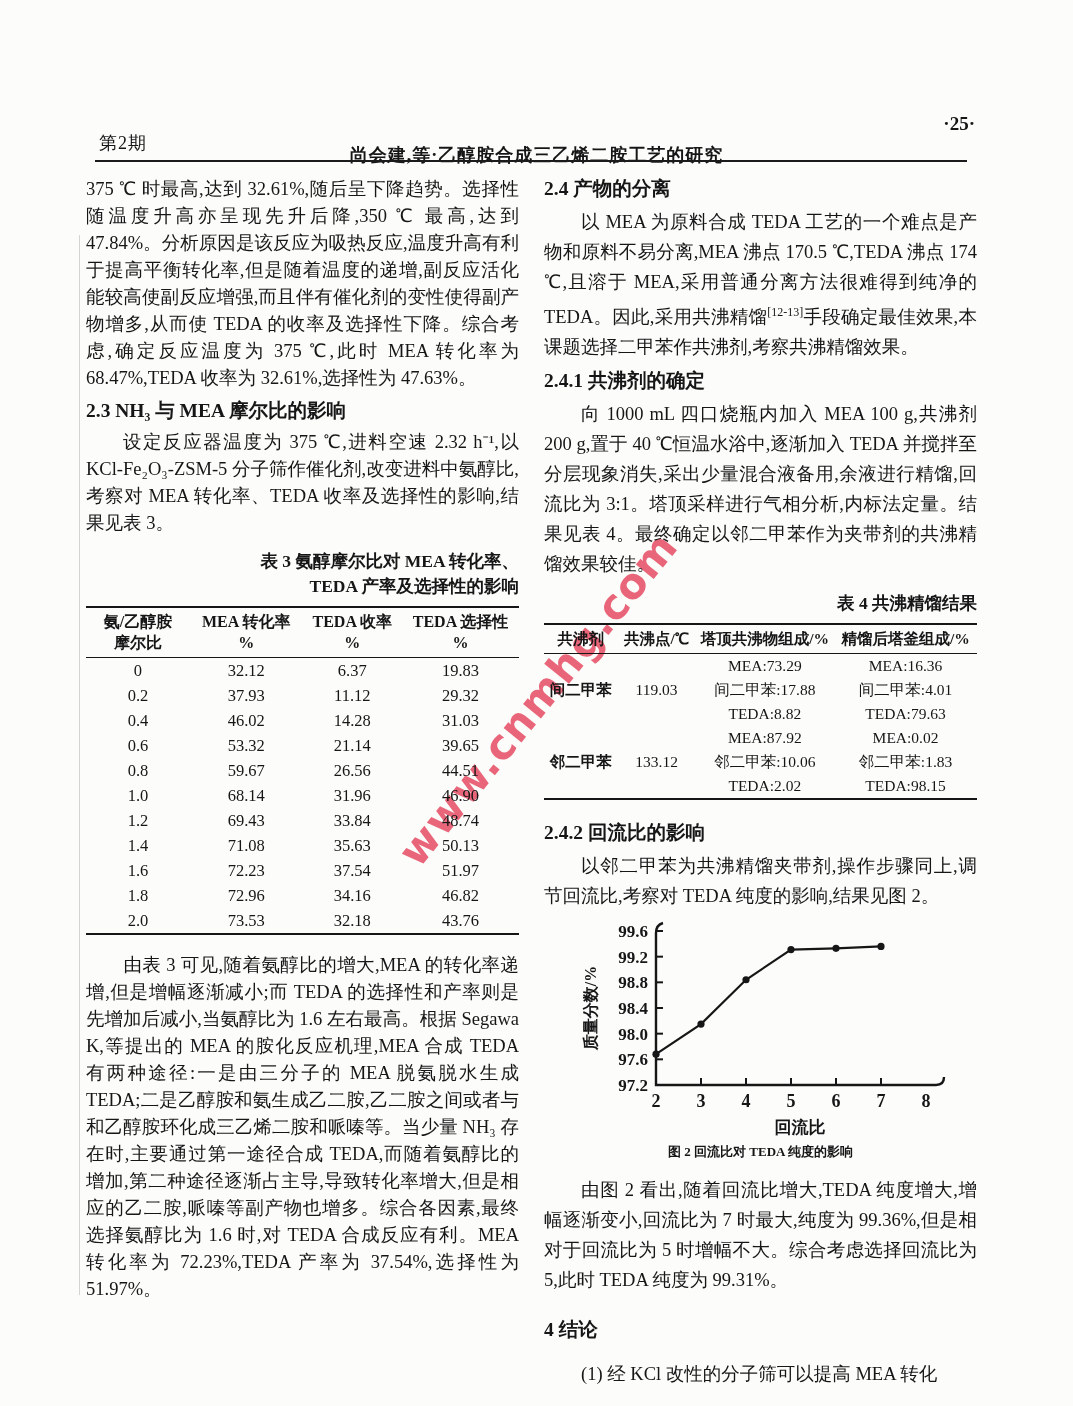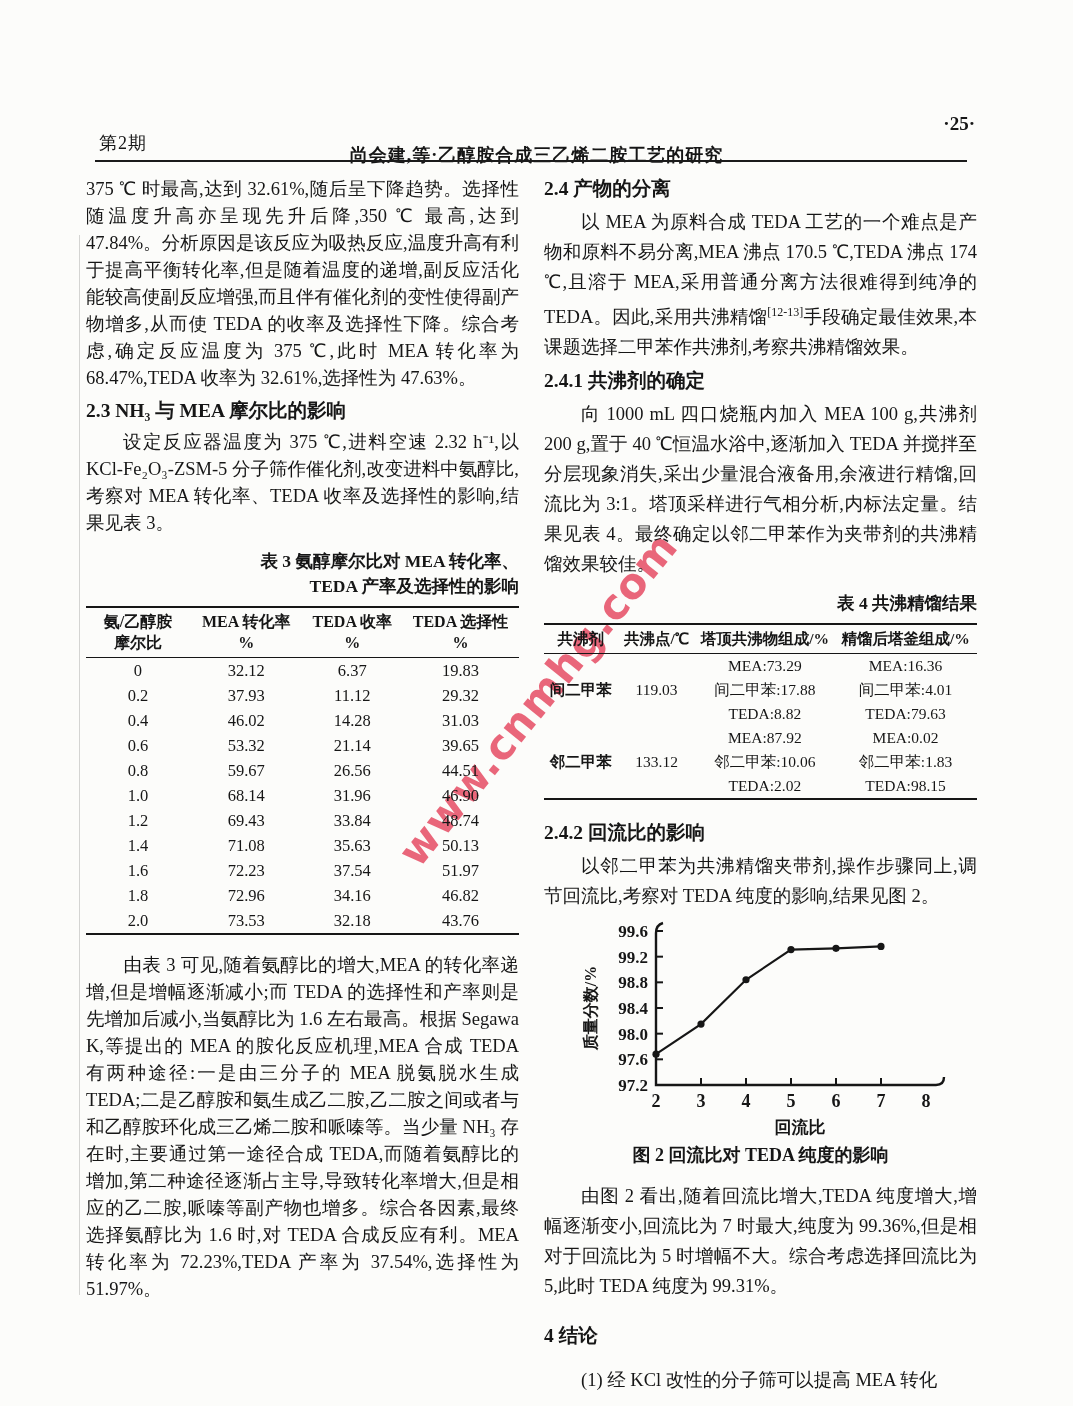--- a/index.html
+++ b/index.html
@@ -28,21 +28,21 @@
   table.datatable{width:100%; border-collapse:collapse; margin-top:7px;
     border-top:2.4px solid #161616; border-bottom:2.4px solid #161616;}
   table.datatable thead tr{border-bottom:1.7px solid #161616;}
   table.datatable th{font-size:16px; font-weight:bold; padding:3px 0 4px; line-height:21px; text-align:center;}
   table.datatable td{font-size:16.5px; text-align:center; height:25px; padding:0;}
   table.t4 th{font-size:15.5px;}
   table.t4 td{font-size:15.5px; height:24px;}
   
   .figure{margin-top:6px;}
   .figure svg{display:block; margin-left:28px;}
-  .fig-caption{text-align:center; font-weight:bold; font-size:18px; margin:4px 0 14px 0;}
+  .fig-caption{text-align:center; font-weight:bold; font-size:13px; margin:4px 0 14px 0;}
   
   .watermark{
     position:absolute; left:538px; top:699px;
     transform:translate(-50%,-50%) rotate(-51deg);
     font-family:"DejaVu Sans", sans-serif; font-size:42px; font-weight:bold;
     letter-spacing:1px; color:rgba(226,44,72,0.72); white-space:nowrap;
     pointer-events:none;
   }
 </style>
 </head>

